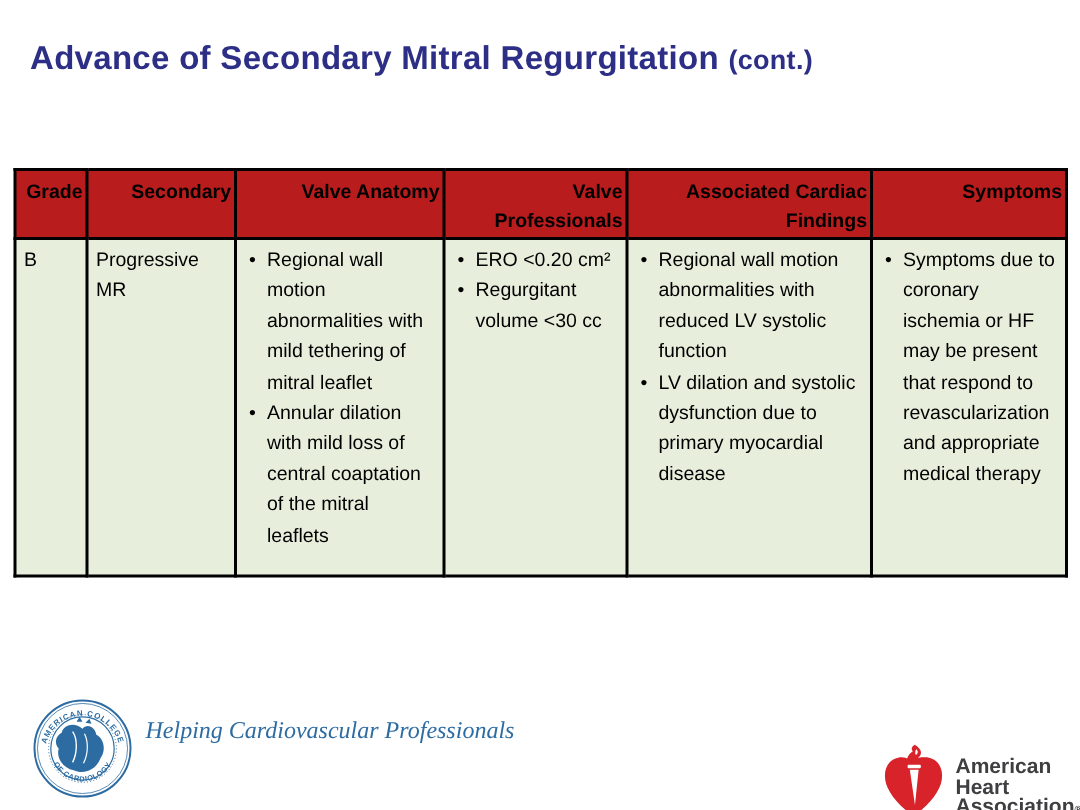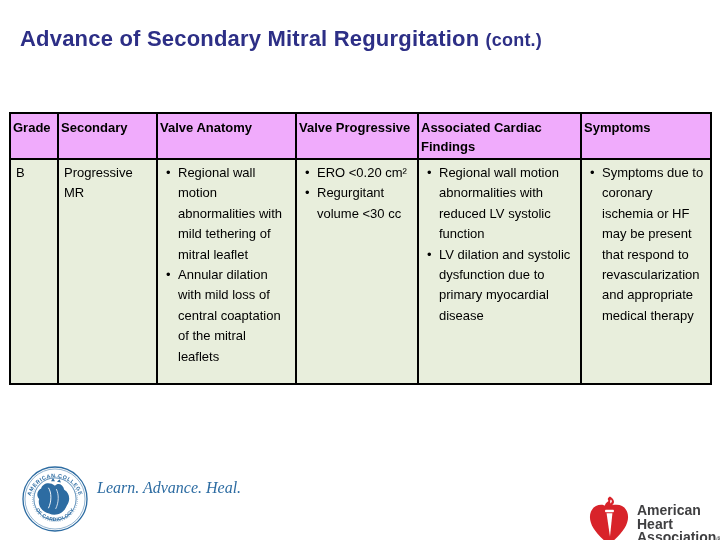--- a/index.html
+++ b/index.html
@@ -23,22 +23,22 @@
   
   table.stages {
     position:absolute; left:9px; top:112px; width:701px;
     border-collapse:collapse; table-layout:fixed;
   }
   table.stages th, table.stages td {
     border:2px solid #000; box-sizing:border-box;
     color:#000;
   }
   table.stages th {
-    background:#f0abfc; font-size:13px; font-weight:bold;
-    text-align:left; vertical-align:top;
+    background:#b91c1c; font-size:13px; font-weight:bold;
+    text-align:right; vertical-align:top;
     padding:4px 2px 0 2px; height:46px; line-height:19px;
   }
   table.stages td {
     background:#e8eedc; font-size:13px; font-weight:normal;
     text-align:left; vertical-align:top;
     padding:3px 6px 3px 5px; height:225px; line-height:20.4px;
   }
   td.cell-grade, td.cell-definition { font-weight:bold; }
   td.cell-hemo  { padding-right:14px;margin-left:20px; }
   td.cell-assoc { padding-right:26px; }
@@ -76,21 +76,21 @@
       <col style="width:139px">
     <col style="width:122px">
       <col style="width:163px">
       <col style="width:130px">
   </colgroup>
   <tbody>
       <tr>
     <th>Grade</th>
     <th>Secondary</th>
     <th>Valve Anatomy</th>
-    <th>Valve Progressive</th>
+    <th>Valve Professionals</th>
     <th>Associated Cardiac Findings</th>
     <th>Symptoms</th>
   </tr>
   <tr>
     <td class="cell-grade">B</td>
     <td class="cell-definition">Progressive MR</td>
     <td>
       <ul class="bullets">
         <li>Regional wall motion abnormalities with mild tethering of mitral leaflet</li>
         <li>Annular dilation with mild loss of central coaptation of the mitral leaflets</li>
@@ -132,21 +132,21 @@
   </text>
   <g>
     <path d="M50 30 C 42 23, 31 26, 29 34 C 23 37, 21 45, 26 50 C 23 60, 31 70, 41 72 C 52 77, 64 71, 68 60 C 74 52, 72 40, 64 36 C 62 27, 54 25, 50 30 Z" fill="#2d6ca2"></path>
     <path d="M44 23 l3 -5 l3 5 Z M53 24 l4 -4 l2 5 Z" fill="#2d6ca2"></path>
     <path d="M40 33 C 45 40, 45 54, 40 64" fill="none" stroke="#ffffff" stroke-width="1.4"></path>
     <path d="M52 35 C 56 43, 56 55, 51 65" fill="none" stroke="#ffffff" stroke-width="1.2"></path>
   </g>
 </svg>
 
 <div class="acc-tagline">
-  <div>Learn. Advance. Heal.</div>
+  <div>Helping Cardiovascular Professionals</div>
 </div>
 
 <div class="aha-logo">
   <svg class="aha-heart" viewBox="0 0 90 104" aria-hidden="true">
     <path d="M47 2 C 56 8, 58 14, 51 20 C 63 16, 68 25, 59 31 L 39 31 C 33 24, 37 15, 44 11 C 41 7, 43 4, 47 2 Z" fill="#d8232a"></path>
     <path d="M45 100 C 20 80, 6 62, 6 44 C 6 27, 18 19, 29 19 C 37 19, 43 24, 45 30 C 47 24, 53 19, 61 19 C 72 19, 84 27, 84 44 C 84 62, 70 80, 45 100 Z" fill="#d8232a"></path>
     <rect x="37" y="29" width="18" height="5" rx="1.5" fill="#ffffff"></rect>
     <path d="M40 36 L52 36 L47 84 Z" fill="#ffffff"></path>
     <path d="M49 8 C 52 11, 51 14, 48 16 C 47 13, 47 10, 49 8 Z" fill="#ffffff"></path>
   </svg>

